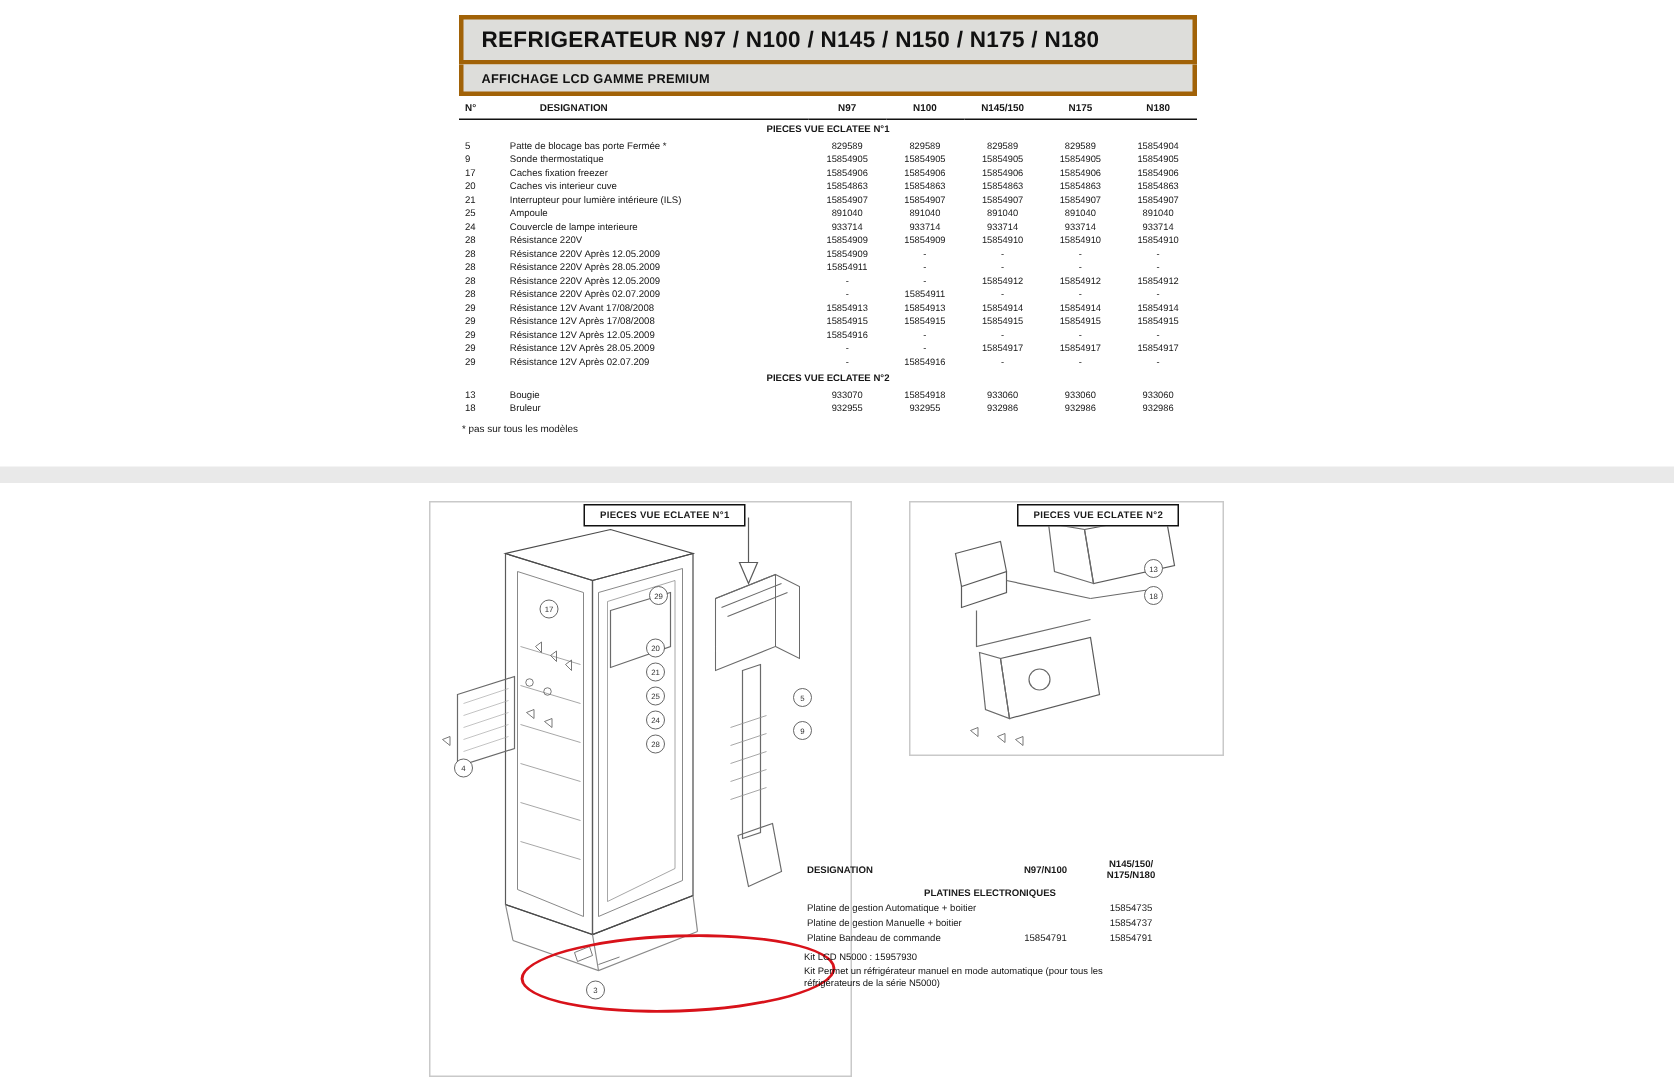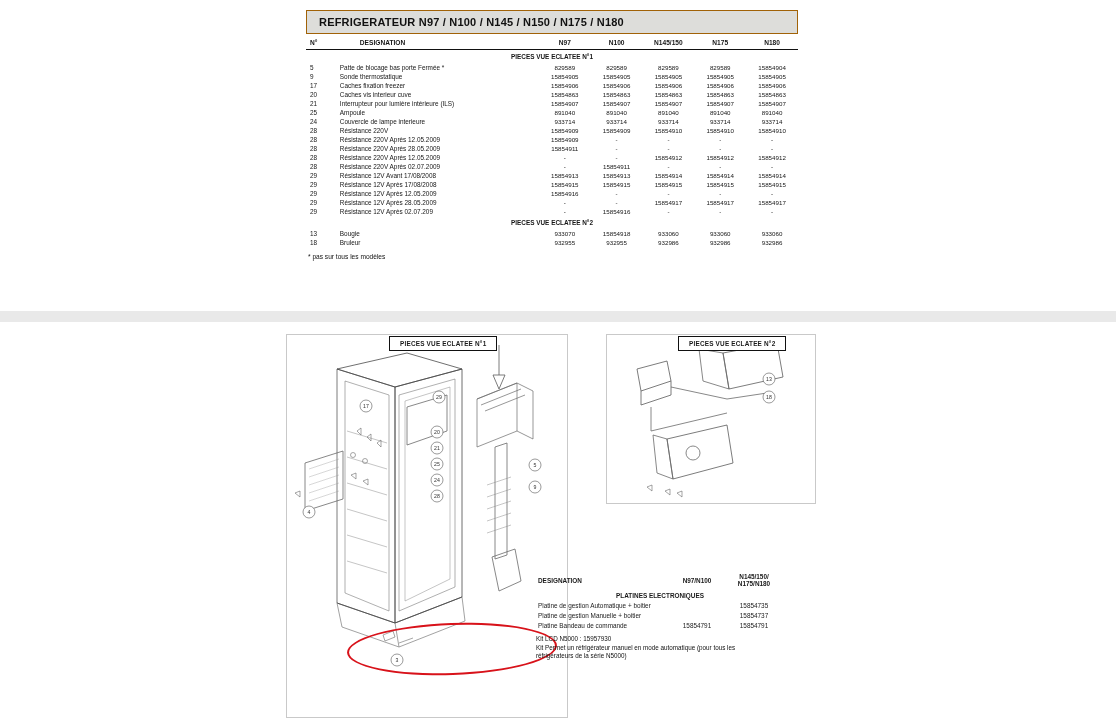--- a/index.html
+++ b/index.html
@@ -11,22 +11,22 @@
     position:relative;
     overflow:hidden;
   }
   .page{position:absolute;left:0;top:0;width:1116px;height:726px;}
 
   
   .parts-table{
     position:absolute;left:306px;top:10px;width:492px;
   }
   .title-bar{
-    background:#ddddda;border:1px solid #a16207;
-    font-size:11px;font-weight:bold;letter-spacing:.2px;
+    background:#ddddda;border:3px solid #a16207;
+    font-size:15px;font-weight:bold;letter-spacing:.2px;
     padding:5px 0 5px 12px;color:#111;
   }
   .title-bar.second{
     border-top:none;padding:4px 0 4px 12px;font-size:8.5px;
   }
   .tbl{
     width:100%;border-collapse:collapse;margin-top:3px;
     font-size:6.4px;color:#161616;
   }
   .tbl th{
@@ -95,20 +95,21 @@
   .kit-note{font-size:6.3px;margin-top:5px;line-height:1.35;color:#111;}
 </style>
 </head>
 <body>
 
 <div class="page">
 
   <div class="parts-table">
 
     <div class="title-bar">REFRIGERATEUR N97 / N100 / N145 / N150 / N175 / N180</div>
+    <div class="title-bar second">AFFICHAGE LCD GAMME PREMIUM</div>
 
     <table class="tbl">
       <thead>
         <tr>
           <th class="c-num">N°</th>
           <th class="c-des">DESIGNATION</th>
           <th class="c-v">N97</th>
           <th class="c-v">N100</th>
           <th class="c-v">N145/150</th>
           <th class="c-v">N175</th>

